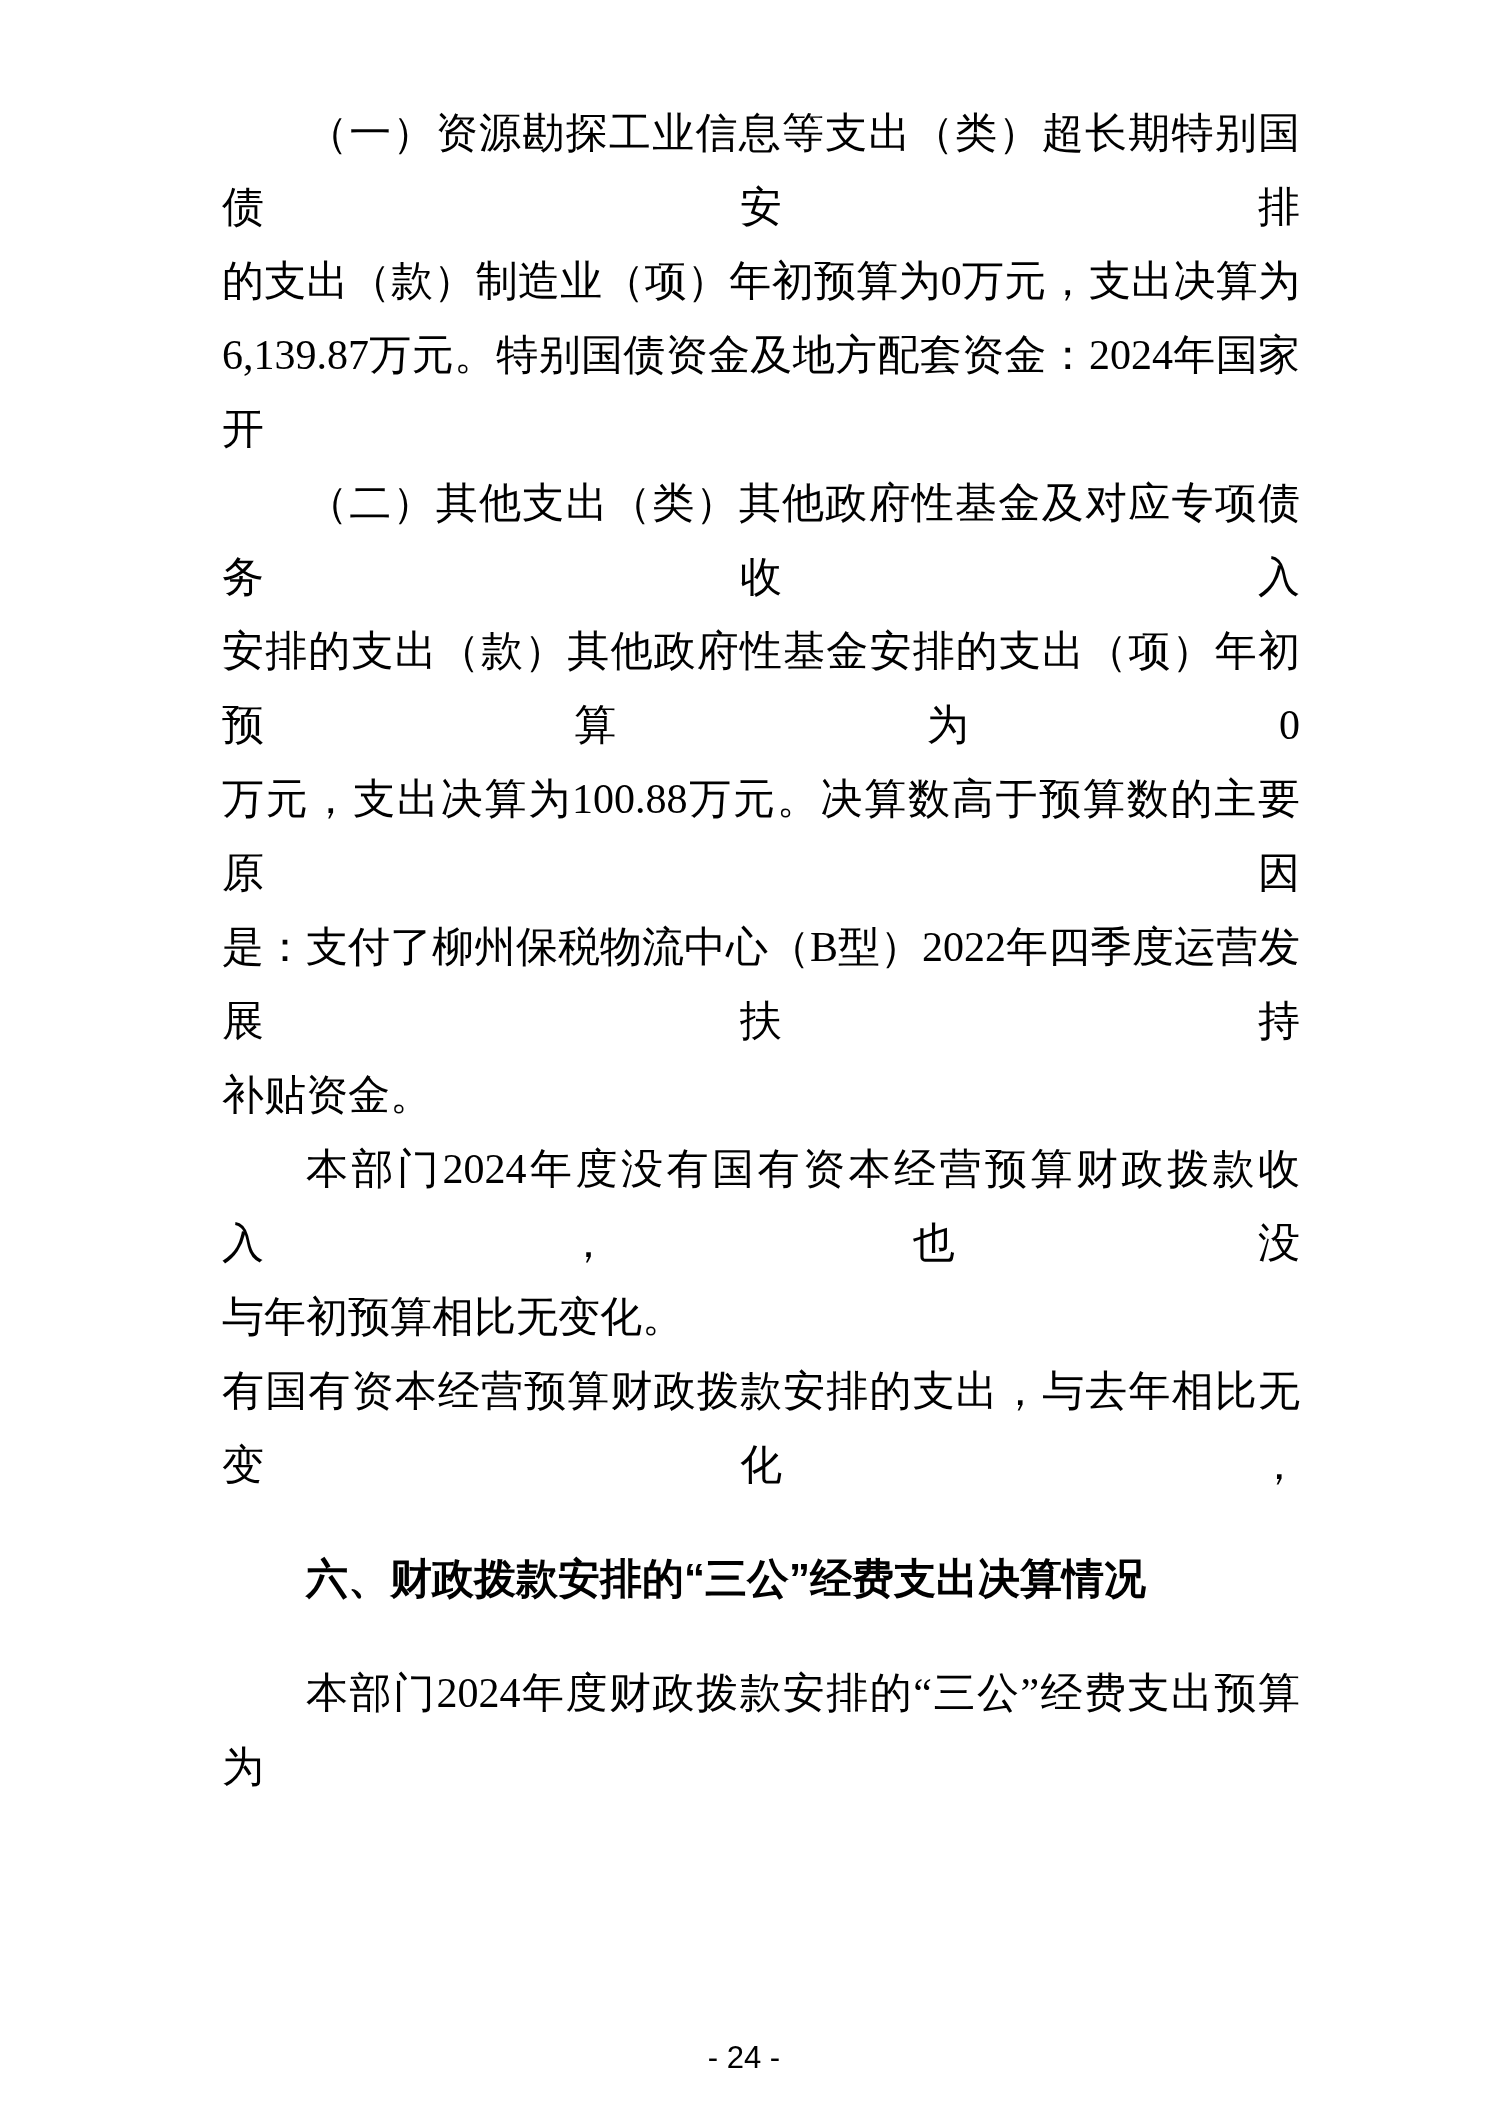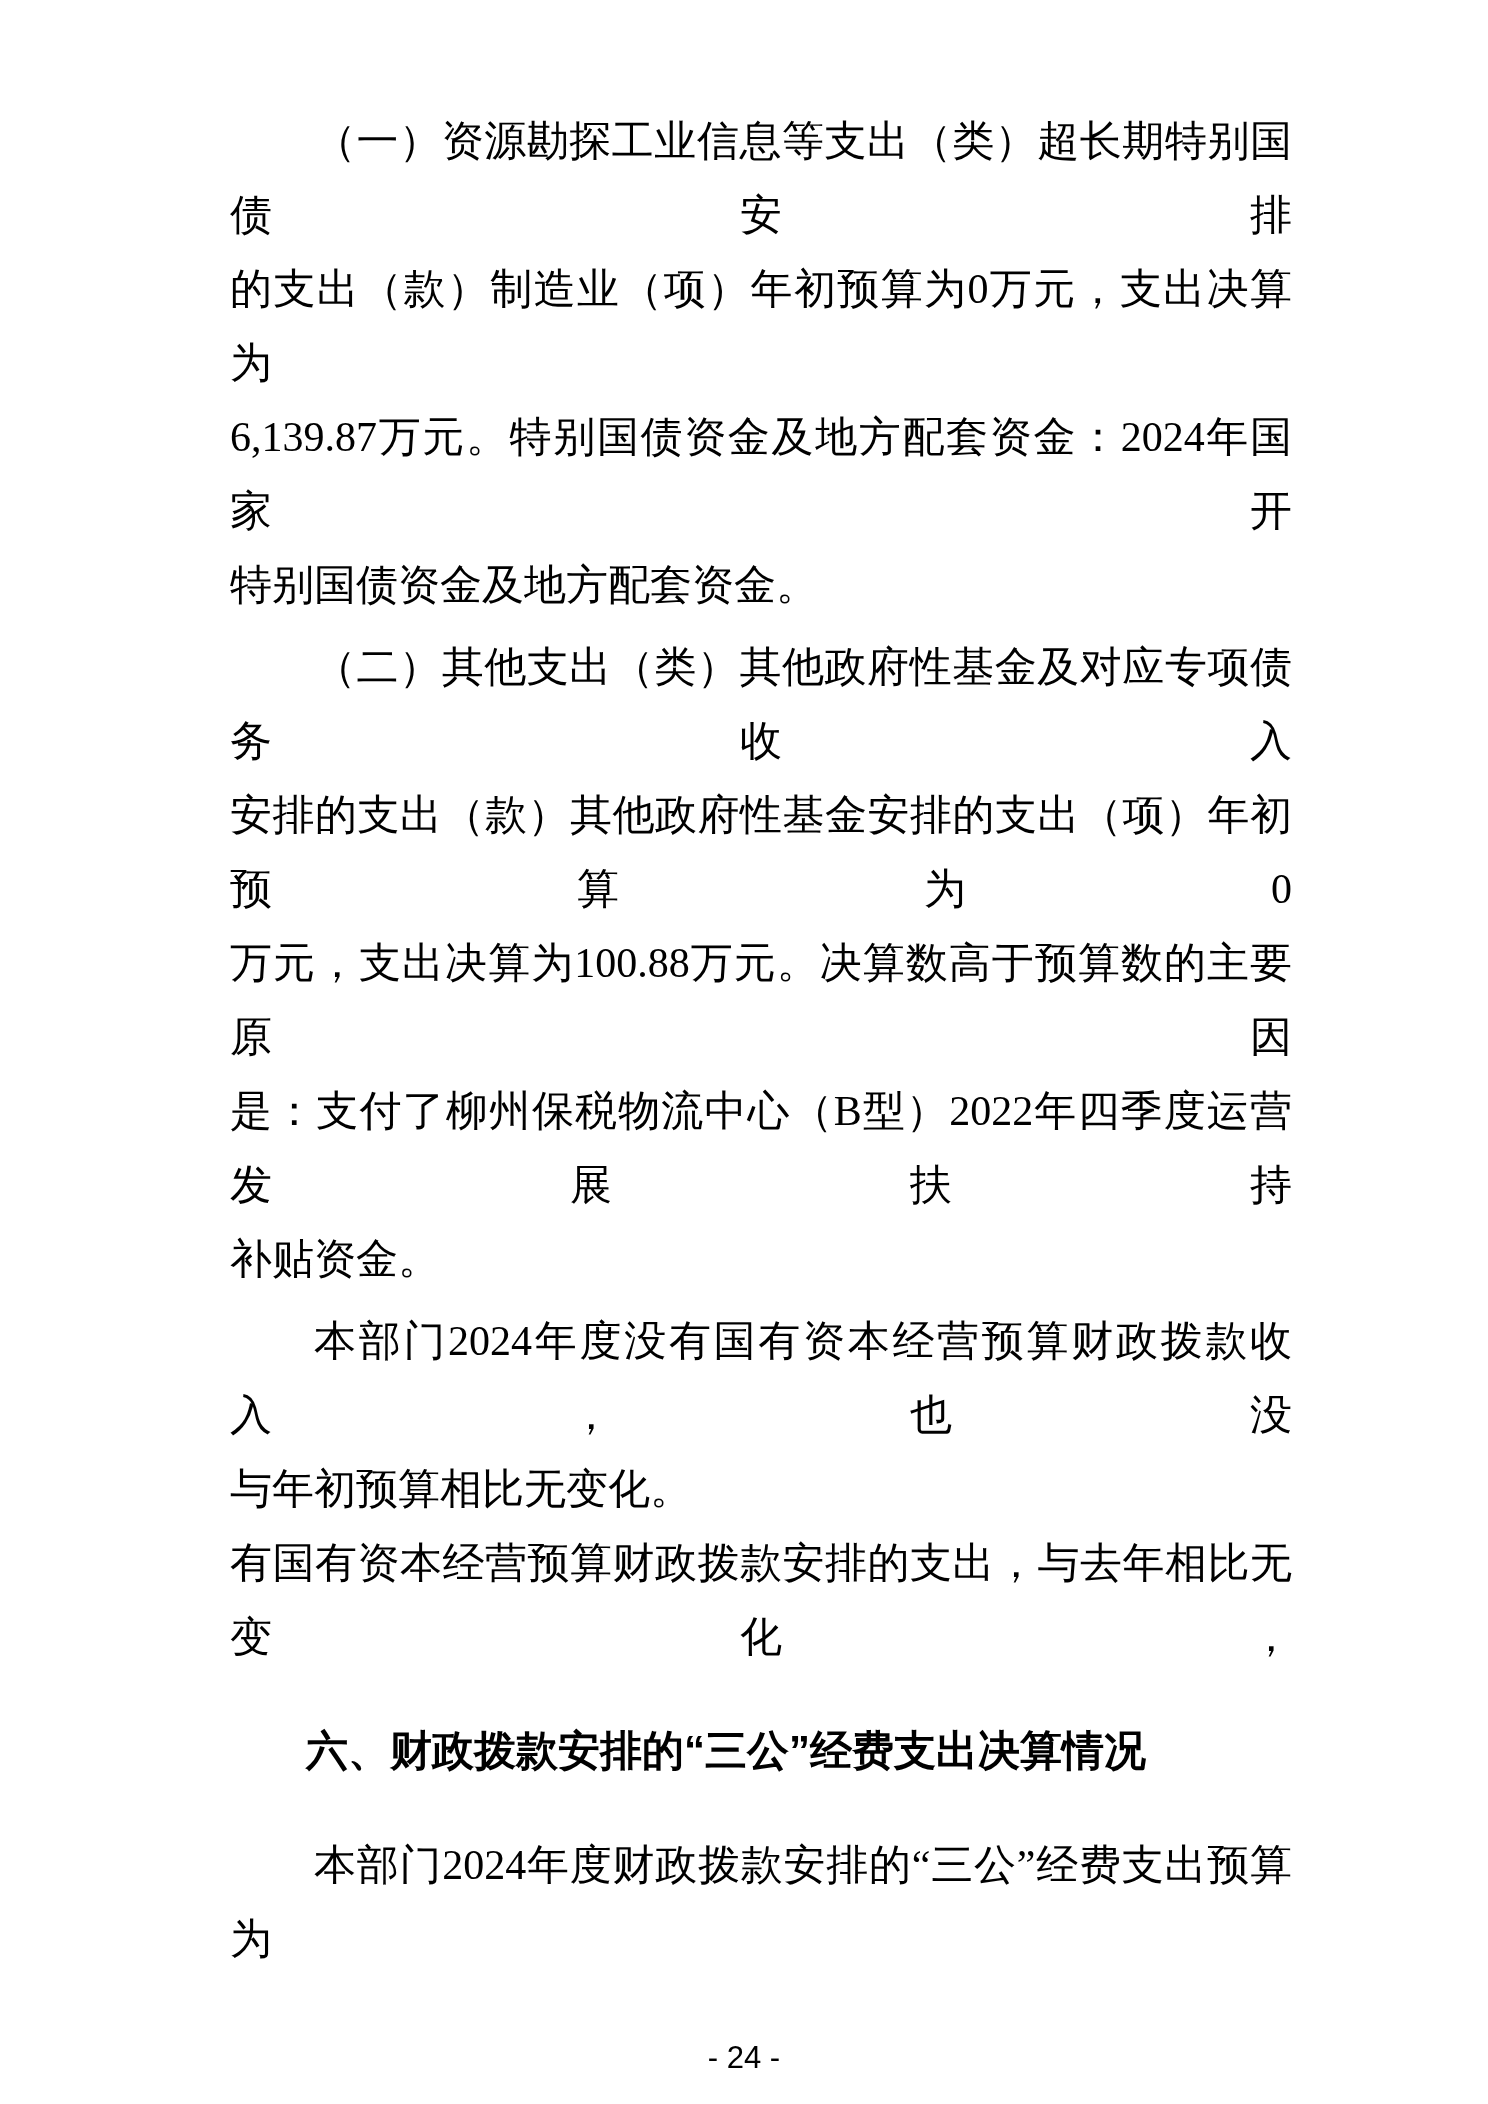--- a/index.html
+++ b/index.html
@@ -18,21 +18,21 @@
     box-sizing: border-box;
   }
   .content {
     position: absolute;
     top: 0;
     left: 222px;
     width: 1078px;
     padding-top: 96px;
   }
   .paragraph {
-    margin: 8px;
+    margin: 0;
   }
   .line {
     font-size: 42px;
     line-height: 74px;
     white-space: nowrap;
     letter-spacing: 0px;
     margin: 0;
   }
   
   .line.fill {
@@ -70,21 +70,20 @@
 </head>
 <body>
 
 <div class="page">
   <div class="content">
 
     <div class="paragraph">
       <p class="line fill indent">（一）资源勘探工业信息等支出（类）超长期特别国债安排</p>
       <p class="line fill">的支出（款）制造业（项）年初预算为0万元，支出决算为</p>
       <p class="line fill">6,139.87万元。特别国债资金及地方配套资金：2024年国家开</p>
-      <p class="line">特别国债资金及地方配套资金。</p>
     </div>
 
     <div class="paragraph">
       <p class="line fill indent">（二）其他支出（类）其他政府性基金及对应专项债务收入</p>
       <p class="line fill">安排的支出（款）其他政府性基金安排的支出（项）年初预算为0</p>
       <p class="line fill">万元，支出决算为100.88万元。决算数高于预算数的主要原因</p>
       <p class="line fill">是：支付了柳州保税物流中心（B型）2022年四季度运营发展扶持</p>
       <p class="line">补贴资金。</p>
     </div>
 

